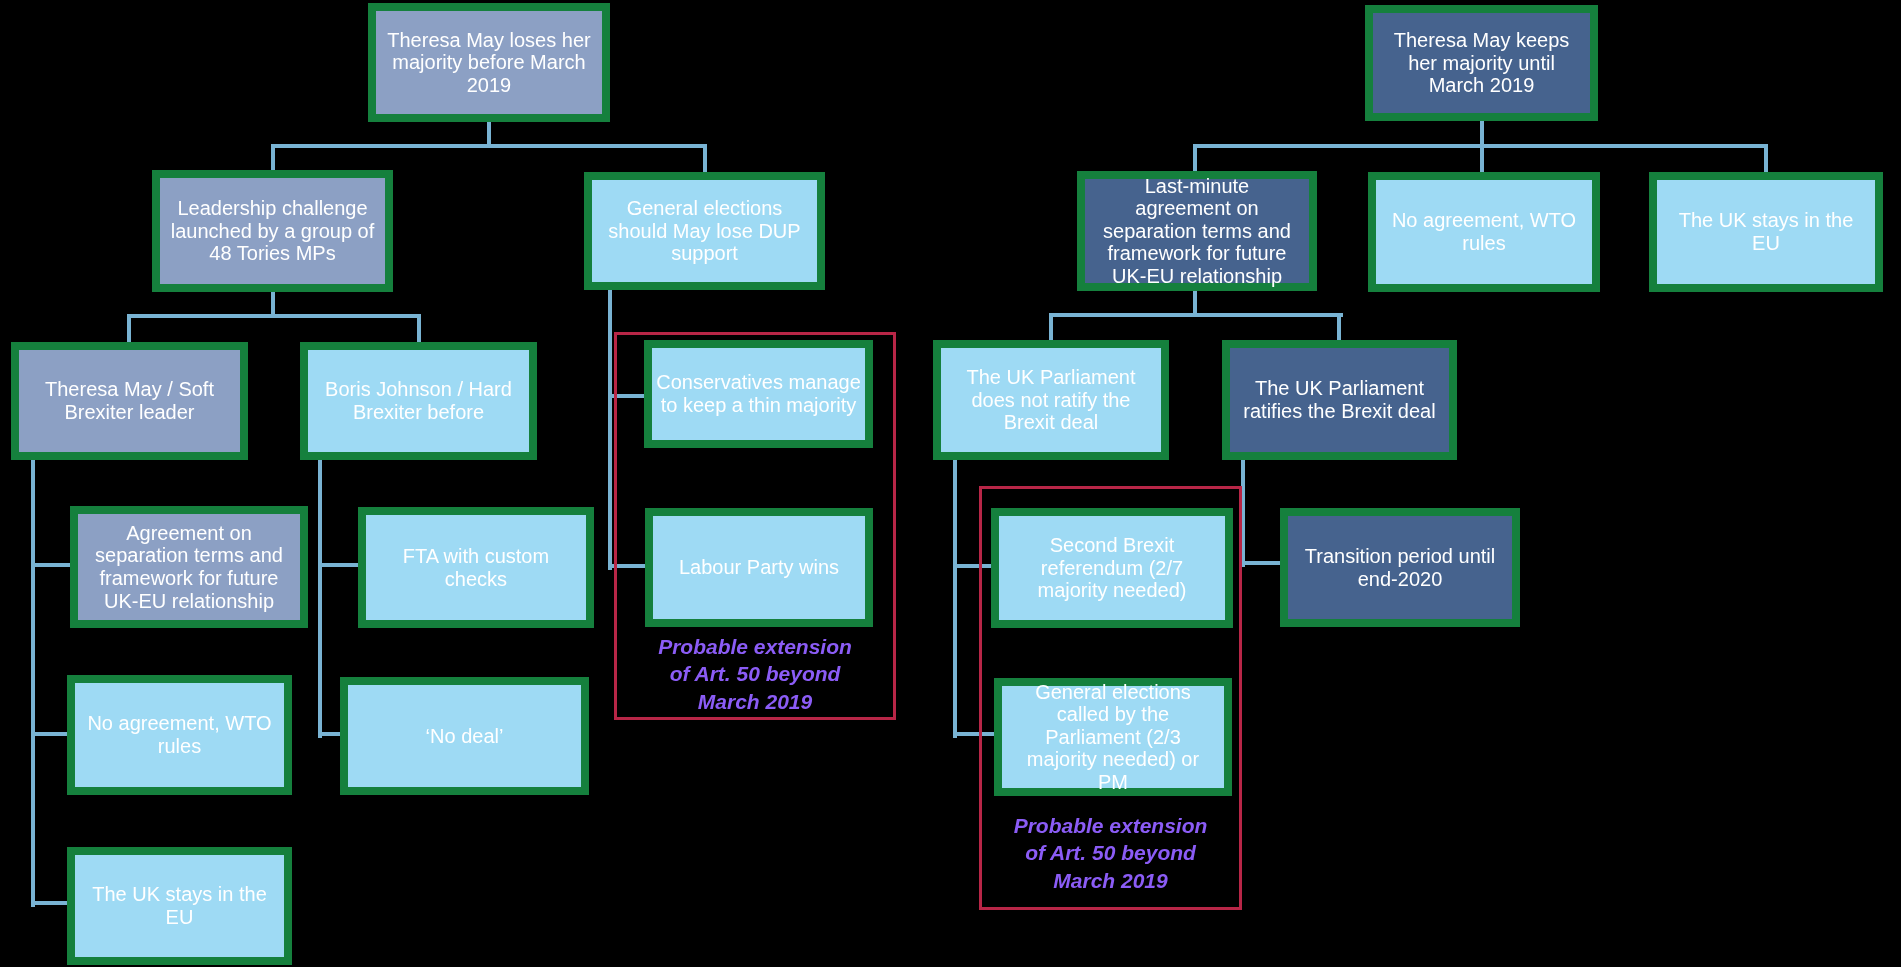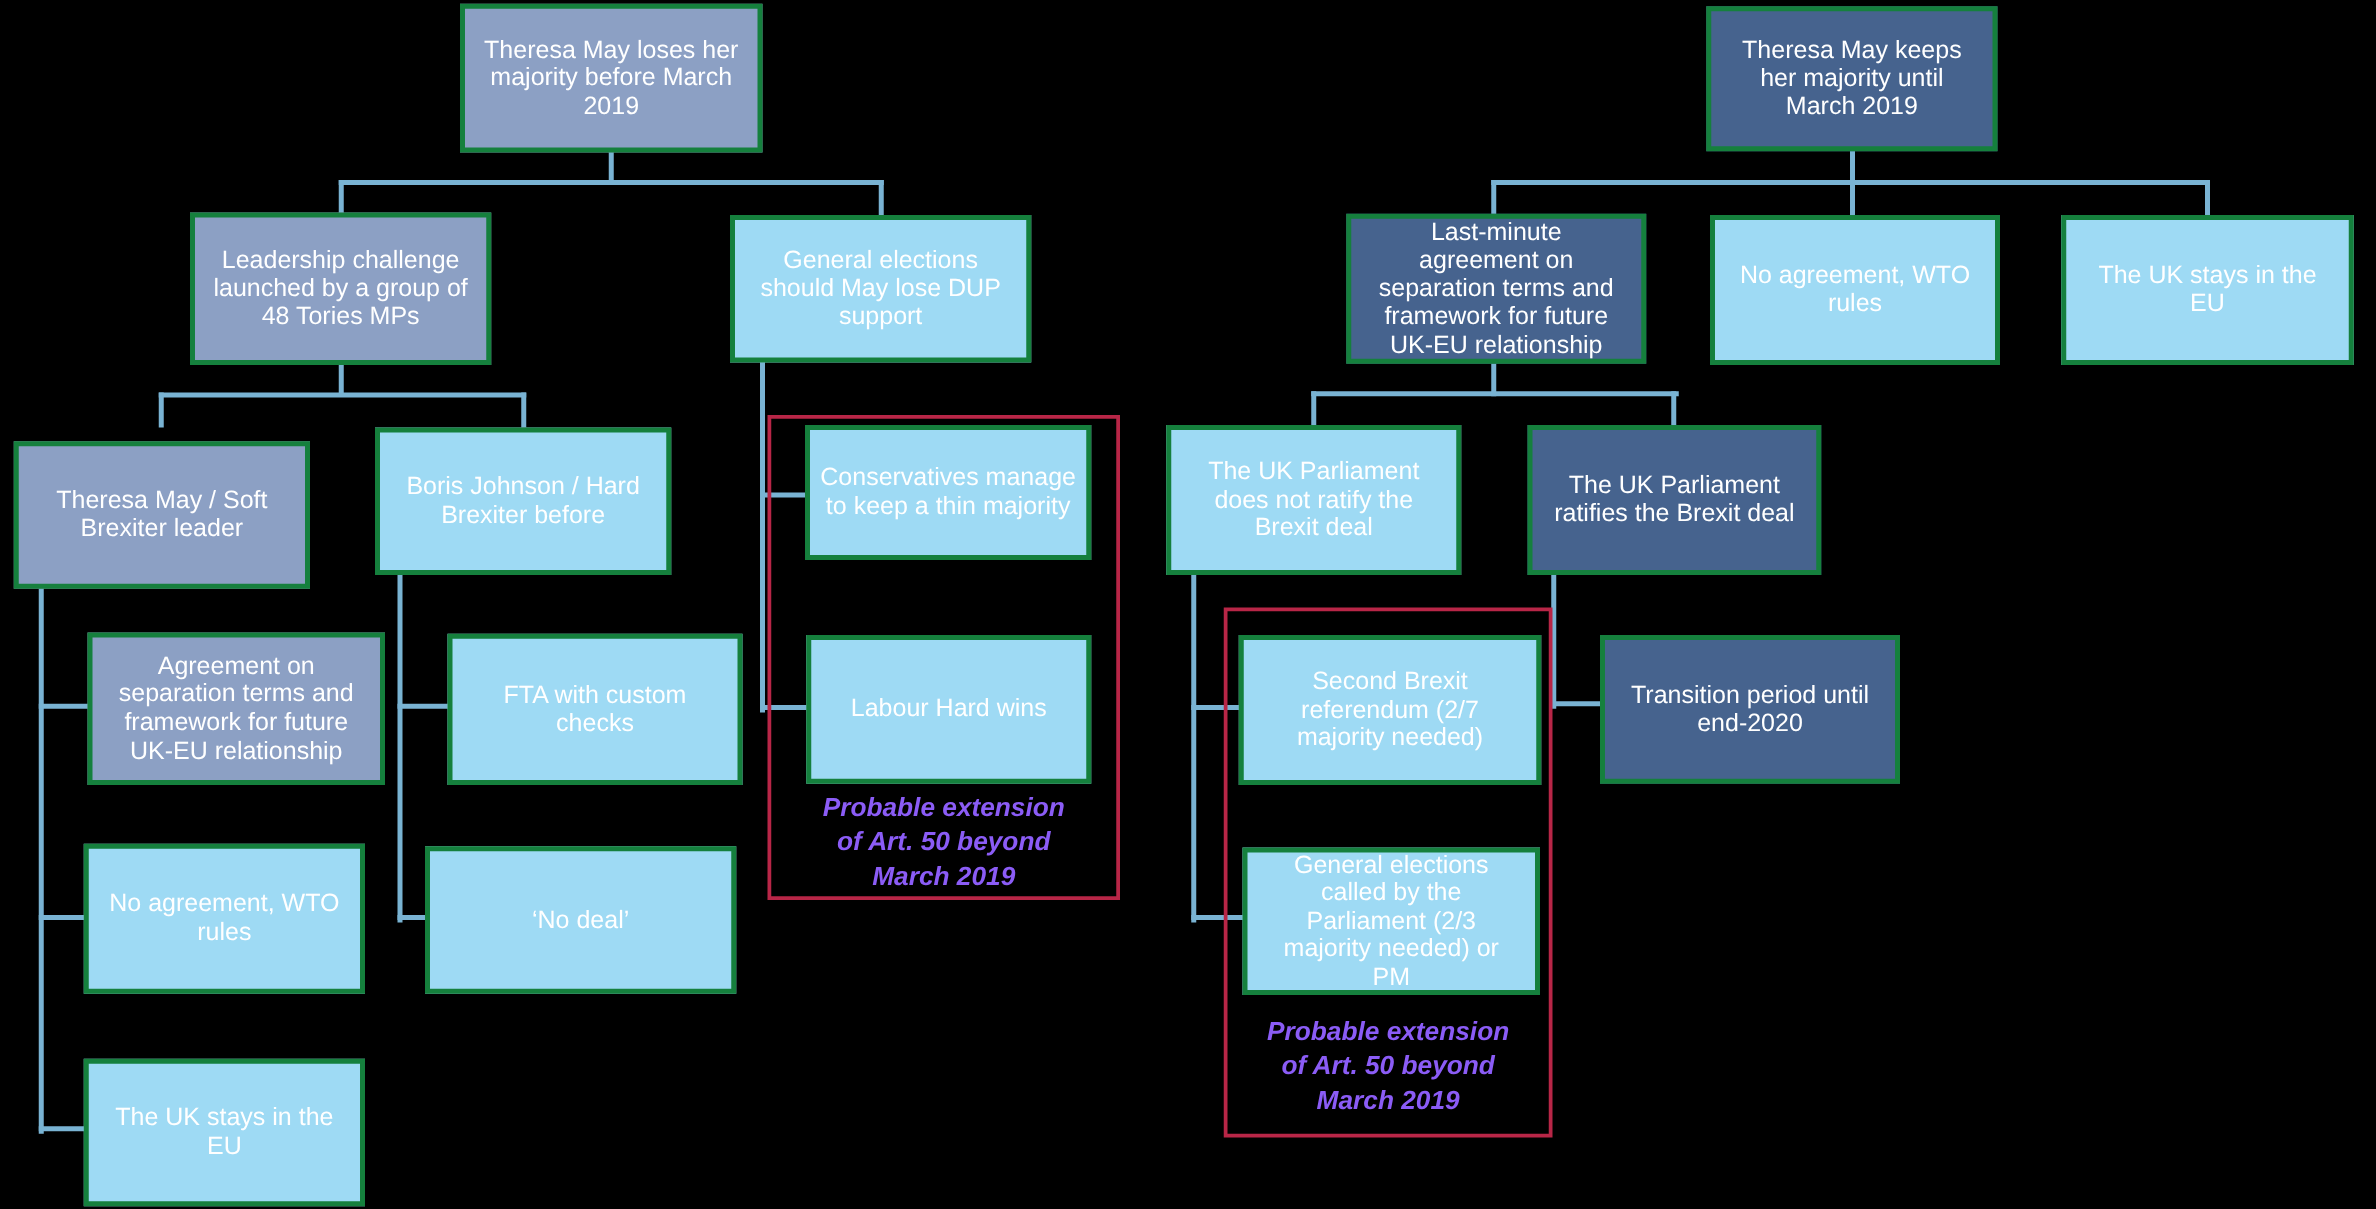--- a/index.html
+++ b/index.html
@@ -6,21 +6,21 @@
   #canvas{
     position:relative;
     width:1901px;height:967px;
     background:#000000;
     overflow:hidden;
     font-family:"Liberation Sans", sans-serif;
   }
   .node{
     position:absolute;
     box-sizing:border-box;
-    border:4px solid #15803d;
+    border:8px solid #15803d;
     color:#FFFFFF;
     font-size:20px;
     line-height:1.13;
     display:flex;
     align-items:center;
     justify-content:center;
     text-align:center;
     white-space:pre-line;
     padding:1px 2px;
   }
@@ -99,21 +99,21 @@
 2019</div>
 
   <div class="node steel" style="left:152px;top:170px;width:241px;height:122px">Leadership challenge
 launched by a group of
 48 Tories MPs</div>
 
   <div class="node light" style="left:584px;top:172px;width:241px;height:118px">General elections
 should May lose DUP
 support</div>
 
-  <div class="node steel" style="left:11px;top:353px;width:237px;height:118px">Theresa May / Soft
+  <div class="node steel" style="left:11px;top:342px;width:237px;height:118px">Theresa May / Soft
 Brexiter leader</div>
 
   <div class="node light" style="left:300px;top:342px;width:237px;height:118px">Boris Johnson / Hard
 Brexiter before</div>
 
   <div class="node steel" style="left:70px;top:506px;width:238px;height:122px">Agreement on
 separation terms and
 framework for future
 UK-EU relationship</div>
 
@@ -124,21 +124,21 @@
 EU</div>
 
   <div class="node light" style="left:358px;top:507px;width:236px;height:121px">FTA with custom
 checks</div>
 
   <div class="node light" style="left:340px;top:677px;width:249px;height:118px">‘No deal’</div>
 
   <div class="node light" style="left:644px;top:340px;width:229px;height:108px">Conservatives manage
 to keep a thin majority</div>
 
-  <div class="node light" style="left:645px;top:508px;width:228px;height:119px">Labour Hard wins</div>
+  <div class="node light" style="left:645px;top:508px;width:228px;height:119px">Labour Party wins</div>
 
   <div class="node dark" style="left:1365px;top:5px;width:233px;height:116px">Theresa May keeps
 her majority until
 March 2019</div>
 
   <div class="node dark" style="left:1077px;top:171px;width:240px;height:120px">Last-minute
 agreement on
 separation terms and
 framework for future
 UK-EU relationship</div>

